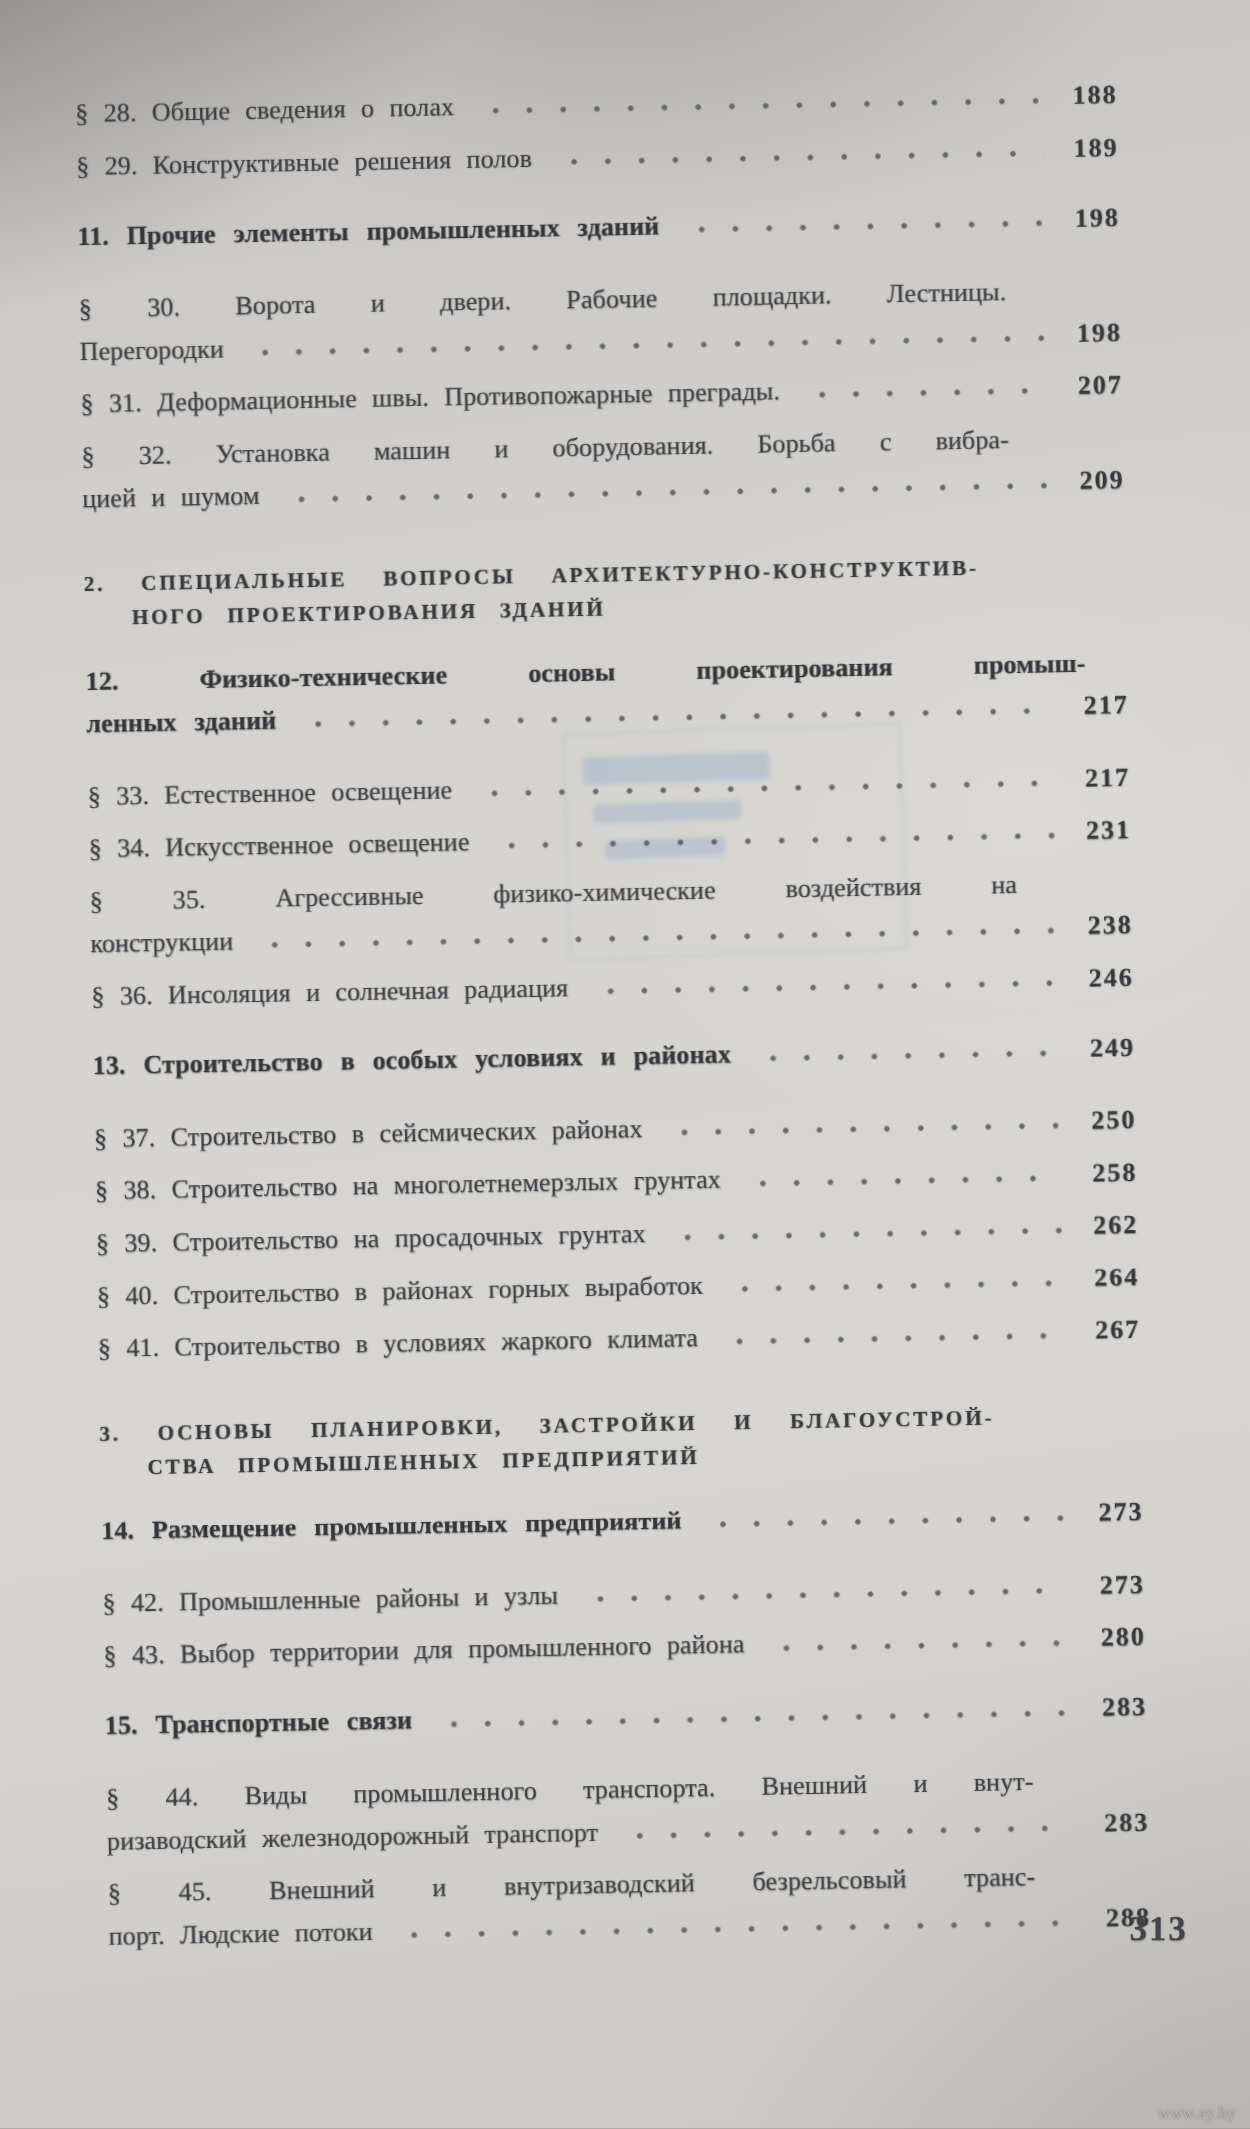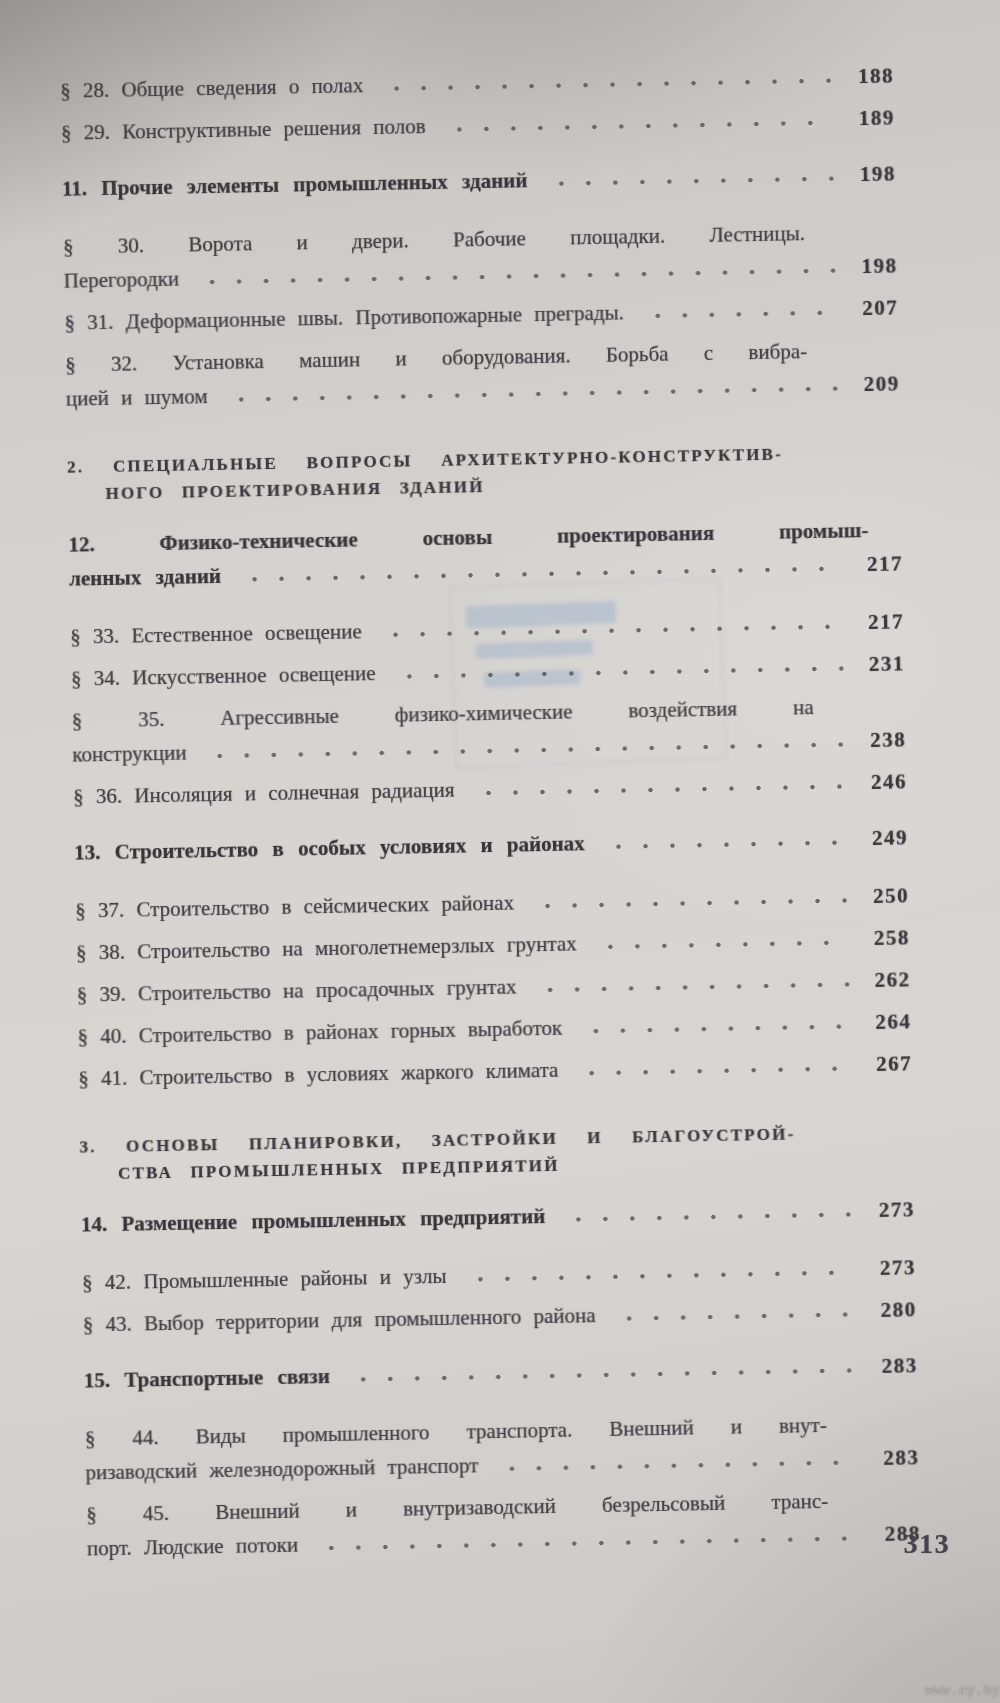--- a/index.html
+++ b/index.html
@@ -54,22 +54,22 @@
   .stamp {
     position:absolute; left:452px; top:582px; width:268px; height:178px;
     border:2px solid rgba(100,135,190,0.20); border-radius:3px;
     transform:rotate(-2deg); filter:blur(2.2px); opacity:0.8;
   }
   .stamp .sline { background:rgba(100,140,200,0.30); border-radius:3px; }
   .stamp .s1 { width:150px; height:22px; margin:18px 0 0 14px; }
   .stamp .s2 { width:118px; height:15px; margin:16px 0 0 22px; }
   .stamp .s3 { width:96px;  height:15px; margin:14px 0 0 30px; }
   .watermark {
-    position:absolute; right:0; bottom:5px;
-    font-family:Liberation Mono, monospace;
+    position:absolute; right:11px; bottom:5px;
+    font-family:Liberation Serif, serif;
     font-size:13px; color:#b9b8b3; text-shadow:0 0 2px rgba(90,90,88,0.8);
     letter-spacing:0.5px;
   }
 </style>
 </head>
 <body>
 
 <div class="photo">
 
   <div class="stamp">

